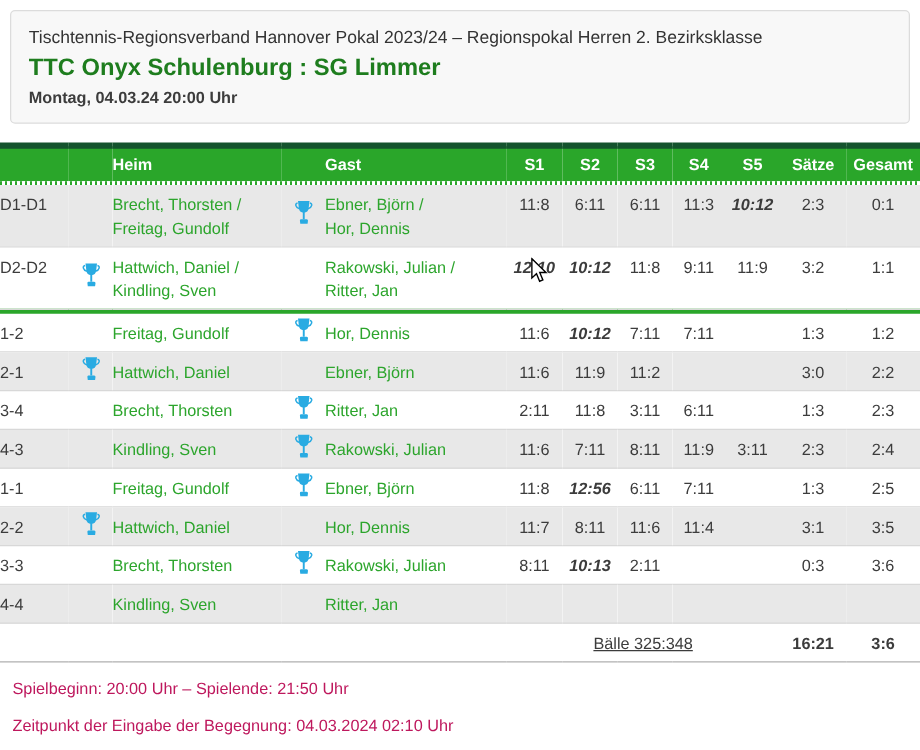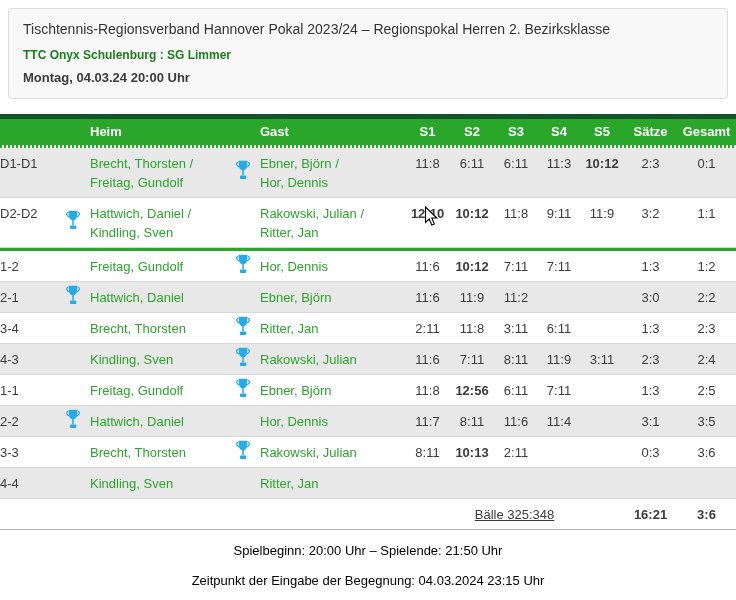--- a/index.html
+++ b/index.html
@@ -15,21 +15,21 @@
 
   
   .info-box {
     margin: 8px 8px 0 8px;
     border: 1px solid #dcdcdc;
     border-radius: 4px;
     background: #f8f8f8;
     padding: 12px 14px 12px 14px;
   }
   .info-title { font-size: 14px; font-weight: normal; color: #333333; margin: 0 0 9px 0; line-height: 17px; }
-  .info-pairing { font-size: 12px; font-weight: bold; color: #1e7d1e; margin: 0 0 7px 0; line-height: 16px; }
+  .info-pairing { font-size: 19px; font-weight: bold; color: #1e7d1e; margin: 0 0 7px 0; line-height: 16px; }
   .info-date { font-size: 13px; font-weight: bold; color: #3c3c3c; margin: 0; line-height: 16px; }
 
   
   table.results {
     width: 736px;
     border-collapse: collapse;
     table-layout: fixed;
     margin-top: 15px;
   }
   thead th {
@@ -55,36 +55,36 @@
     line-height: 19px;
     border-bottom: 1px solid #d8d8d8;
     background-clip: padding-box;
   }
   tr.shaded td { background-color: #e8e8e8; }
   td.c-label { padding-left: 0; text-align: left; }
   td.c-trophy { vertical-align: middle; text-align: center; padding: 0; }
   td.c-name { text-align: left; }
   .name-line { color: #2ca52c; white-space: nowrap; }
   td.c-set, td.c-saetze, td.c-gesamt { text-align: center; }
-  td.hl { font-weight: bold; }
+  td.hl { font-weight: bold; font-style: italic; }
 
   tfoot td {
     padding: 6px 0 5px 0;
     line-height: 19px;
     border-top: 1px solid #b0b0b0;
     border-bottom: 1px solid #b0b0b0;
     background: #ffffff;
     text-align: center;
   }
   tfoot td.c-baelle { text-align: center; text-decoration: underline; }
   tfoot td.bold { font-weight: bold; }
 
   
   .details { margin: 13px 10px 0 10px; }
-  .details p { margin: 0 0 14px 0; line-height: 16px; color: #000000; text-align: center; }
+  .details p { margin: 0 0 14px 0; line-height: 16px; color: #be185d; }
 
   .trophy-svg { display: inline-block; }
   .cursor-svg { position: absolute; left: 424px; top: 206px; pointer-events: none; }
 </style>
 </head>
 <body>
 
 <div class="info-box">
   <p class="info-title">Tischtennis-Regionsverband Hannover Pokal 2023/24 – Regionspokal Herren 2. Bezirksklasse</p>
   <p class="info-pairing">TTC Onyx Schulenburg : SG Limmer</p>
@@ -365,19 +365,19 @@
       <td colspan="5"></td>
       <td colspan="5" class="c-baelle">Bälle 325:348</td>
       <td class="bold">16:21</td>
       <td class="bold">3:6</td>
     </tr>
   </tfoot>
 </table>
 
 <div class="details">
   <p>Spielbeginn: 20:00 Uhr – Spielende: 21:50 Uhr</p>
-  <p>Zeitpunkt der Eingabe der Begegnung: 04.03.2024 23:15 Uhr</p>
+  <p>Zeitpunkt der Eingabe der Begegnung: 04.03.2024 02:10 Uhr</p>
 
 </div>
 
 <svg class="cursor-svg" width="15" height="22" viewBox="0 0 15 22">
   <path d="M1.5 1 L1.5 16.4 L5.2 13 L7.7 19 L10.3 17.9 L7.8 12 L12.8 12 Z" fill="#ffffff" stroke="#000000" stroke-width="1.1"></path>
 </svg>
 
 </body></html>

